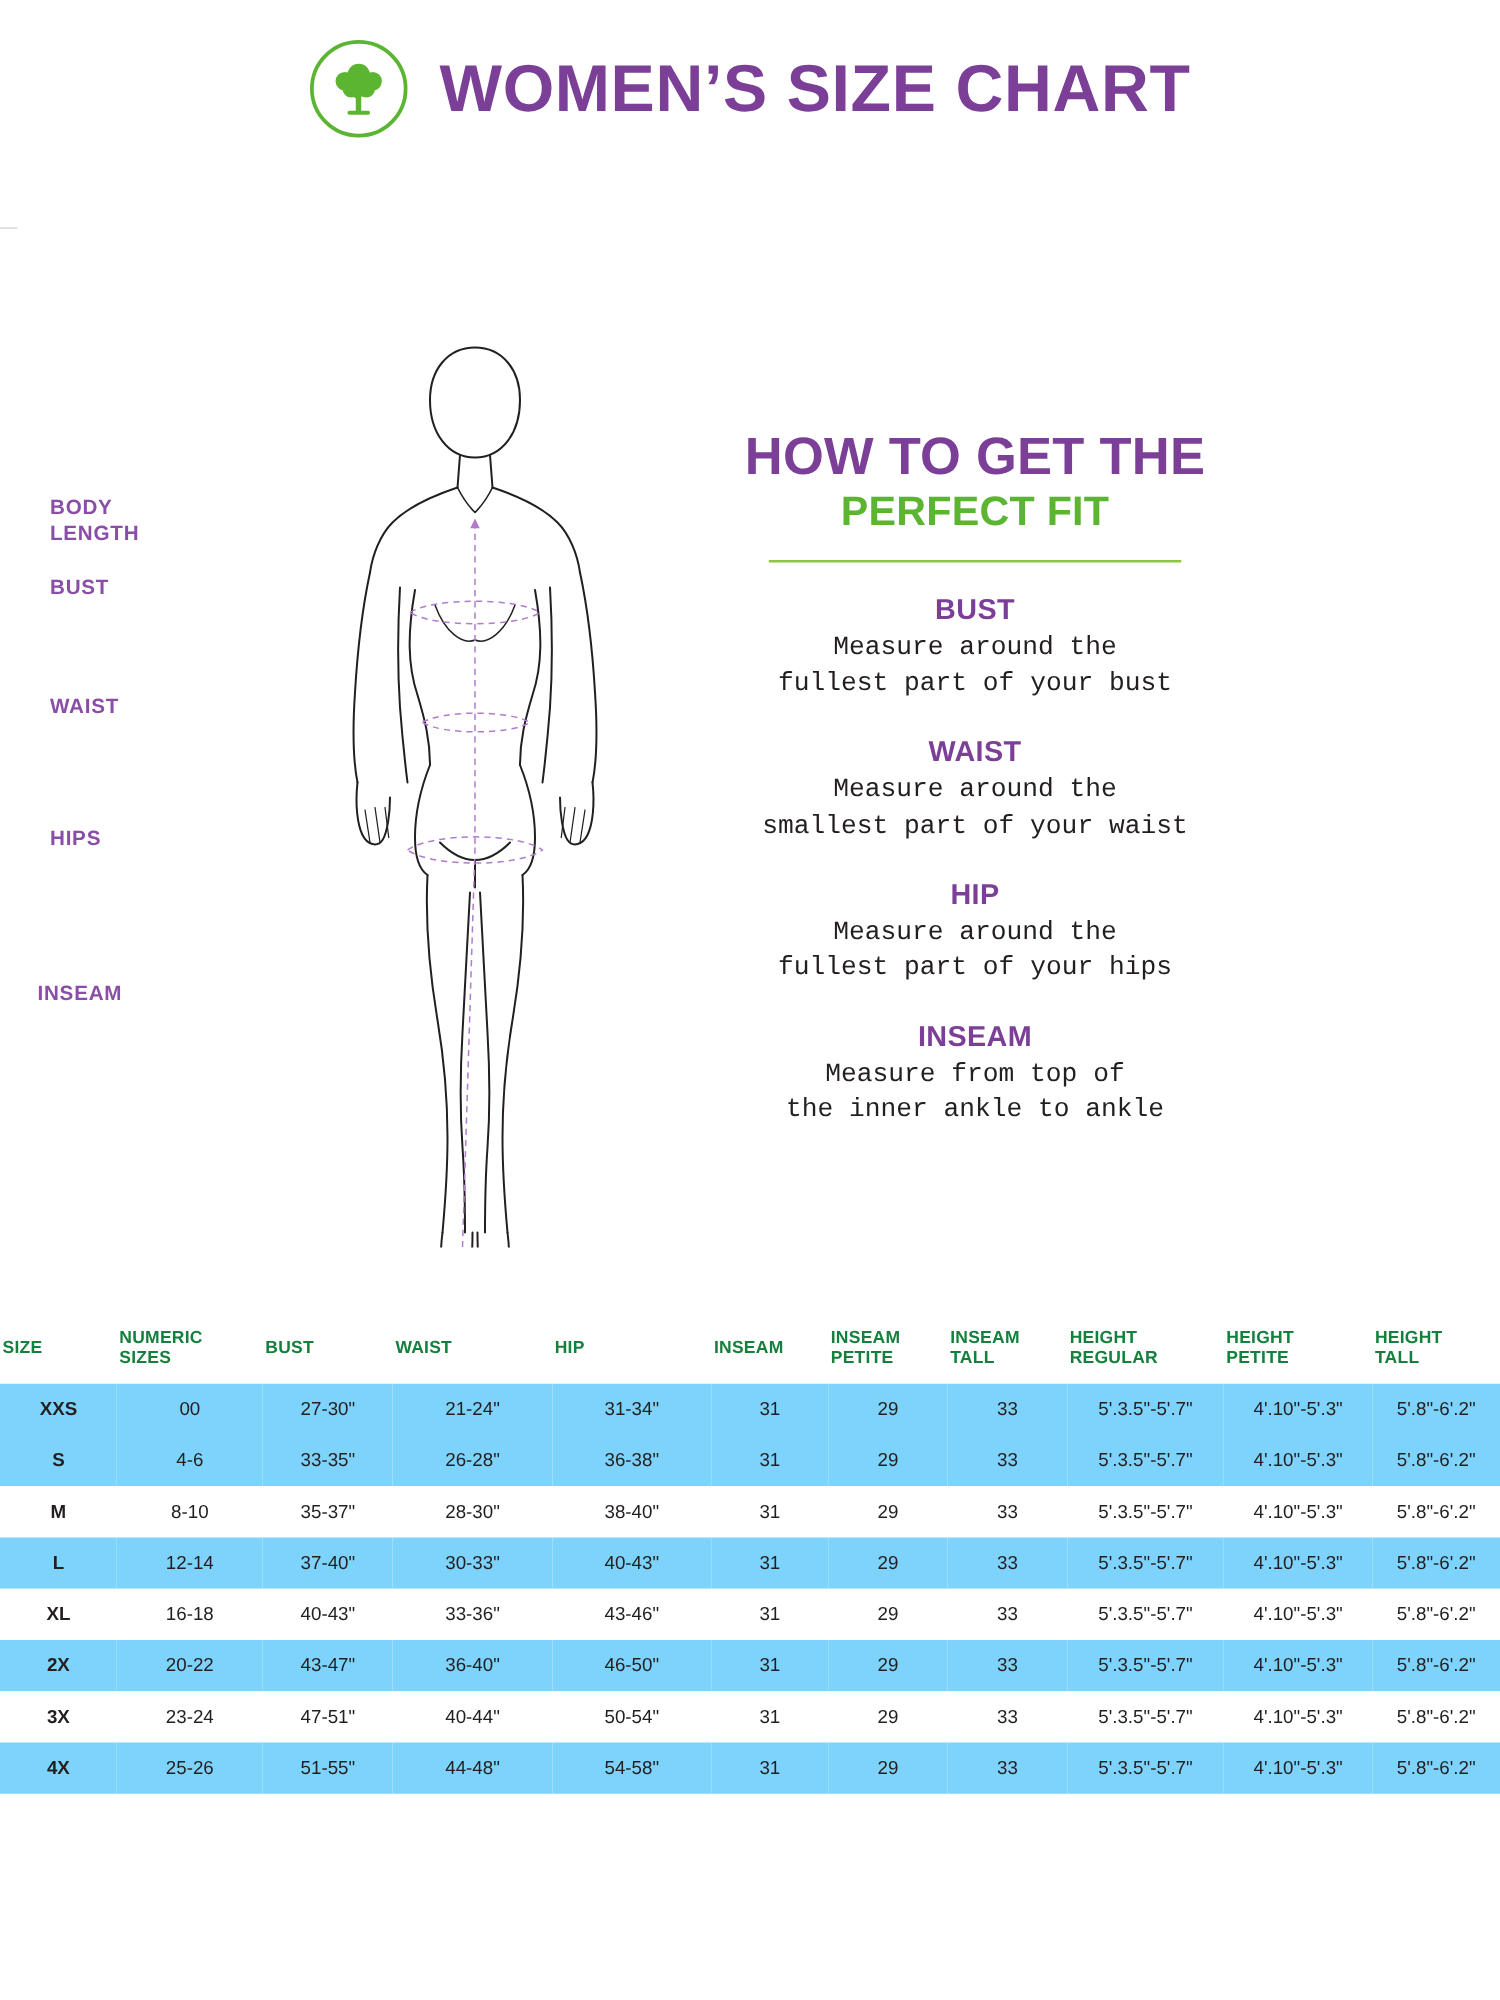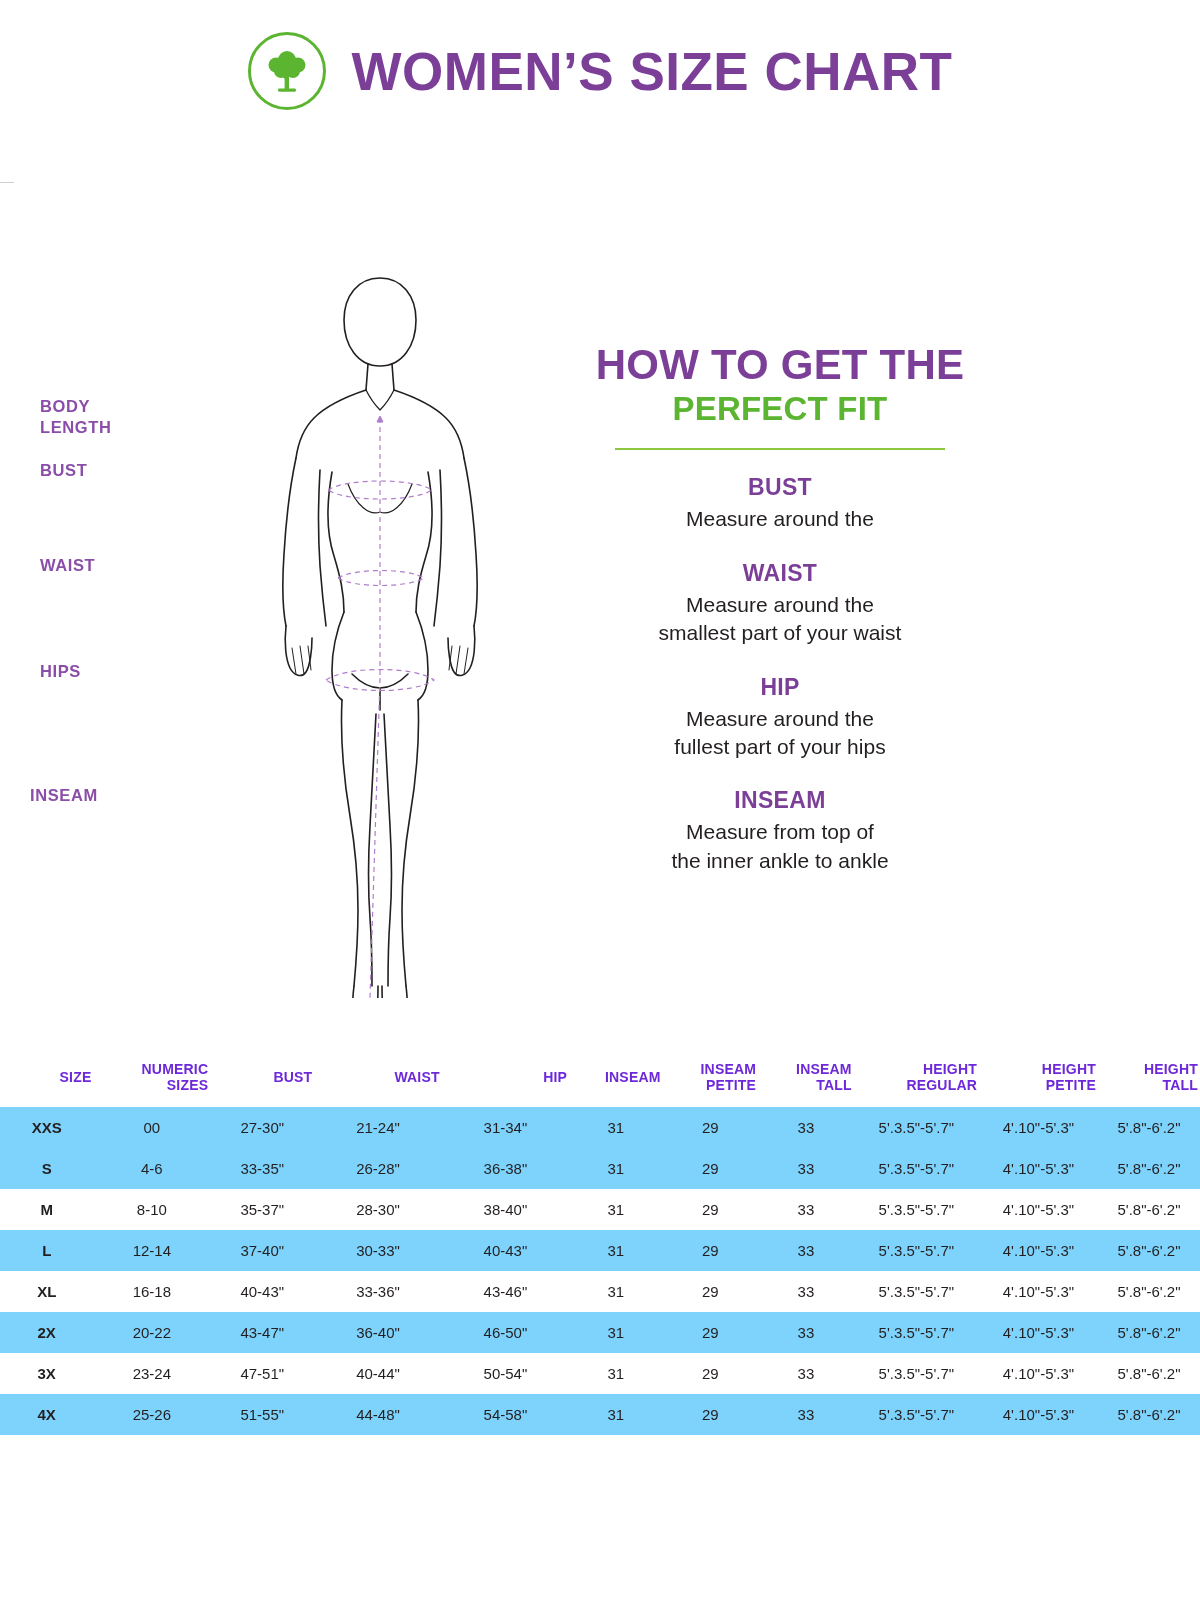--- a/index.html
+++ b/index.html
@@ -106,38 +106,39 @@
     font-size: 23px;
     font-weight: bold;
     color: #7b3f98;
     letter-spacing: 0.3px;
     margin-bottom: 4px;
   }
   .fit-desc {
     font-size: 21px;
     color: #231f20;
     line-height: 1.35;
+    font-family: Liberation Mono, monospace;
   }
 
   
   .table-wrap {
     position: absolute;
     left: 0; top: 1053px;
     width: 1200px;
   }
   table {
     border-collapse: collapse;
     width: 1200px;
     table-layout: fixed;
   }
   th {
     font-size: 14px;
     font-weight: bold;
-    color: #6d28d9;
-    text-align: right;
+    color: #15803d;
+    text-align: left;
     padding: 8px 2px 14px 2px;
     line-height: 1.15;
     vertical-align: middle;
     letter-spacing: 0.2px;
   }
   td {
     font-size: 15px;
     text-align: center;
     padding: 12px 2px;
     color: #231f20;
@@ -249,20 +250,21 @@
   </div>
 
   <div class="fit-panel">
     <div class="fit-h1">HOW TO GET THE</div>
     <div class="fit-h2">PERFECT FIT</div>
     <div class="fit-rule"></div>
 
     <div class="fit-item">
       <div class="fit-term">BUST</div>
       <div class="fit-desc">Measure around the</div>
+      <div class="fit-desc">fullest part of your bust</div>
     </div>
 
     <div class="fit-item">
       <div class="fit-term">WAIST</div>
       <div class="fit-desc">Measure around the</div>
       <div class="fit-desc">smallest part of your waist</div>
     </div>
 
     <div class="fit-item">
       <div class="fit-term">HIP</div>

